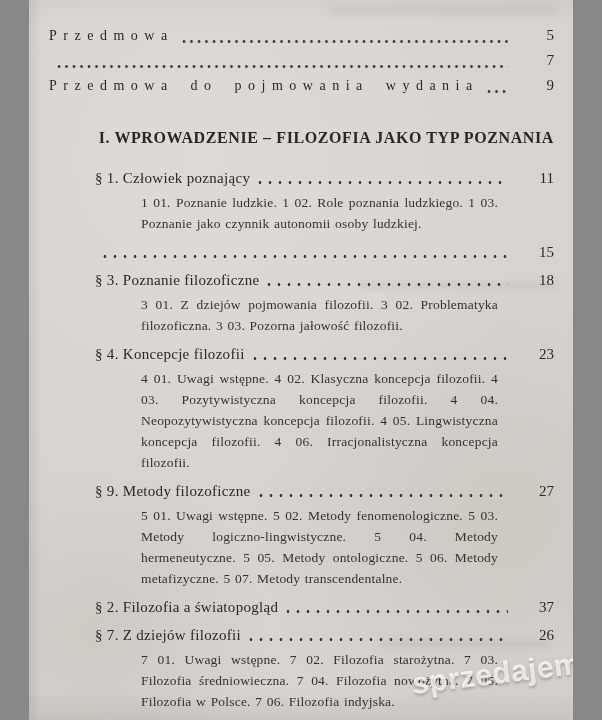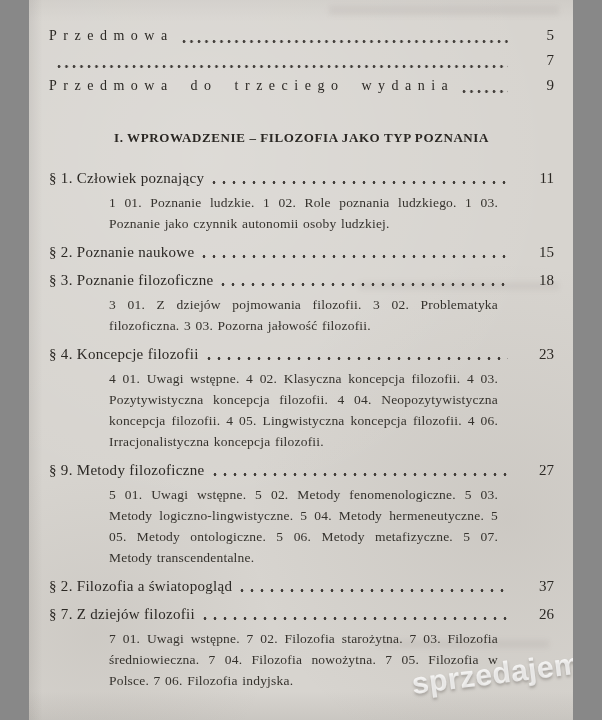--- a/index.html
+++ b/index.html
@@ -52,36 +52,36 @@
     width: 34px;
     text-align: right;
     font-size: 15px;
     white-space: nowrap;
     color: #2b2824;
   }
 
   
   .chapter-heading {
     margin: 30px 0 12px 0;
-    text-align: center;
-    font-size: 13px;
+    text-align: right;
+    font-size: 16px;
     font-weight: bold;
     letter-spacing: 0.6px;
     line-height: 20px;
     color: #2a2723;
   }
 
   
   .sections { margin-top: 20px; }
   .toc-section { margin-bottom: 8px; }
-  .sec-row { display: flex; align-items: flex-start; line-height: 20px; }
+  .sec-row { display: flex; align-items: flex-start; line-height: 20px; margin-left: 46px; }
   .sec-title { font-size: 15px; letter-spacing: 0.3px; white-space: nowrap; color: #2b2824; }
   .sec-leader { background-size: 10px 5px; margin-bottom: 3px; }
   .sec-desc {
-    margin: 4px 56px 0 60px;
+    margin: 4px 56px 0 92px;
     font-size: 13.5px;
     line-height: 21px;
     text-align: justify;
     text-align-last: left;
     letter-spacing: 0.2px;
     word-spacing: 1px;
     color: #35322d;
   }
 
   
@@ -138,42 +138,41 @@
     <div class="fm-row">
       <span class="fm-label">Przedmowa</span>
       <span class="leader"></span>
       <span class="page-num">5</span>
     </div>
     <div class="fm-row">
       <span class="leader"></span>
       <span class="page-num">7</span>
     </div>
     <div class="fm-row">
-      <span class="fm-label">Przedmowa do trzeciego wydania</span>
+      <span class="fm-label">Przedmowa do pojmowania wydania</span>
       <span class="leader"></span>
       <span class="page-num">9</span>
     </div>
   </div>
 
   <h1 class="chapter-heading">I. WPROWADZENIE – FILOZOFIA JAKO TYP POZNANIA</h1>
 
   <div class="sections">
 
     <div class="toc-section">
       <div class="sec-row">
         <span class="sec-title">§ 1. Człowiek poznający</span>
         <span class="leader sec-leader"></span>
         <span class="page-num">11</span>
       </div>
       <p class="sec-desc">1 01. Poznanie ludzkie. 1 02. Role poznania ludzkiego. 1 03. Poznanie jako czynnik autonomii osoby ludzkiej.</p>
     </div>
 
     <div class="toc-section">
       <div class="sec-row">
-        <span class="sec-title">§ 2. Poznanie naukowe</span>
         <span class="leader sec-leader"></span>
         <span class="page-num">15</span>
       </div>
     </div>
 
     <div class="toc-section">
       <div class="sec-row">
         <span class="sec-title">§ 3. Poznanie filozoficzne</span>
         <span class="leader sec-leader"></span>
         <span class="page-num">18</span>

